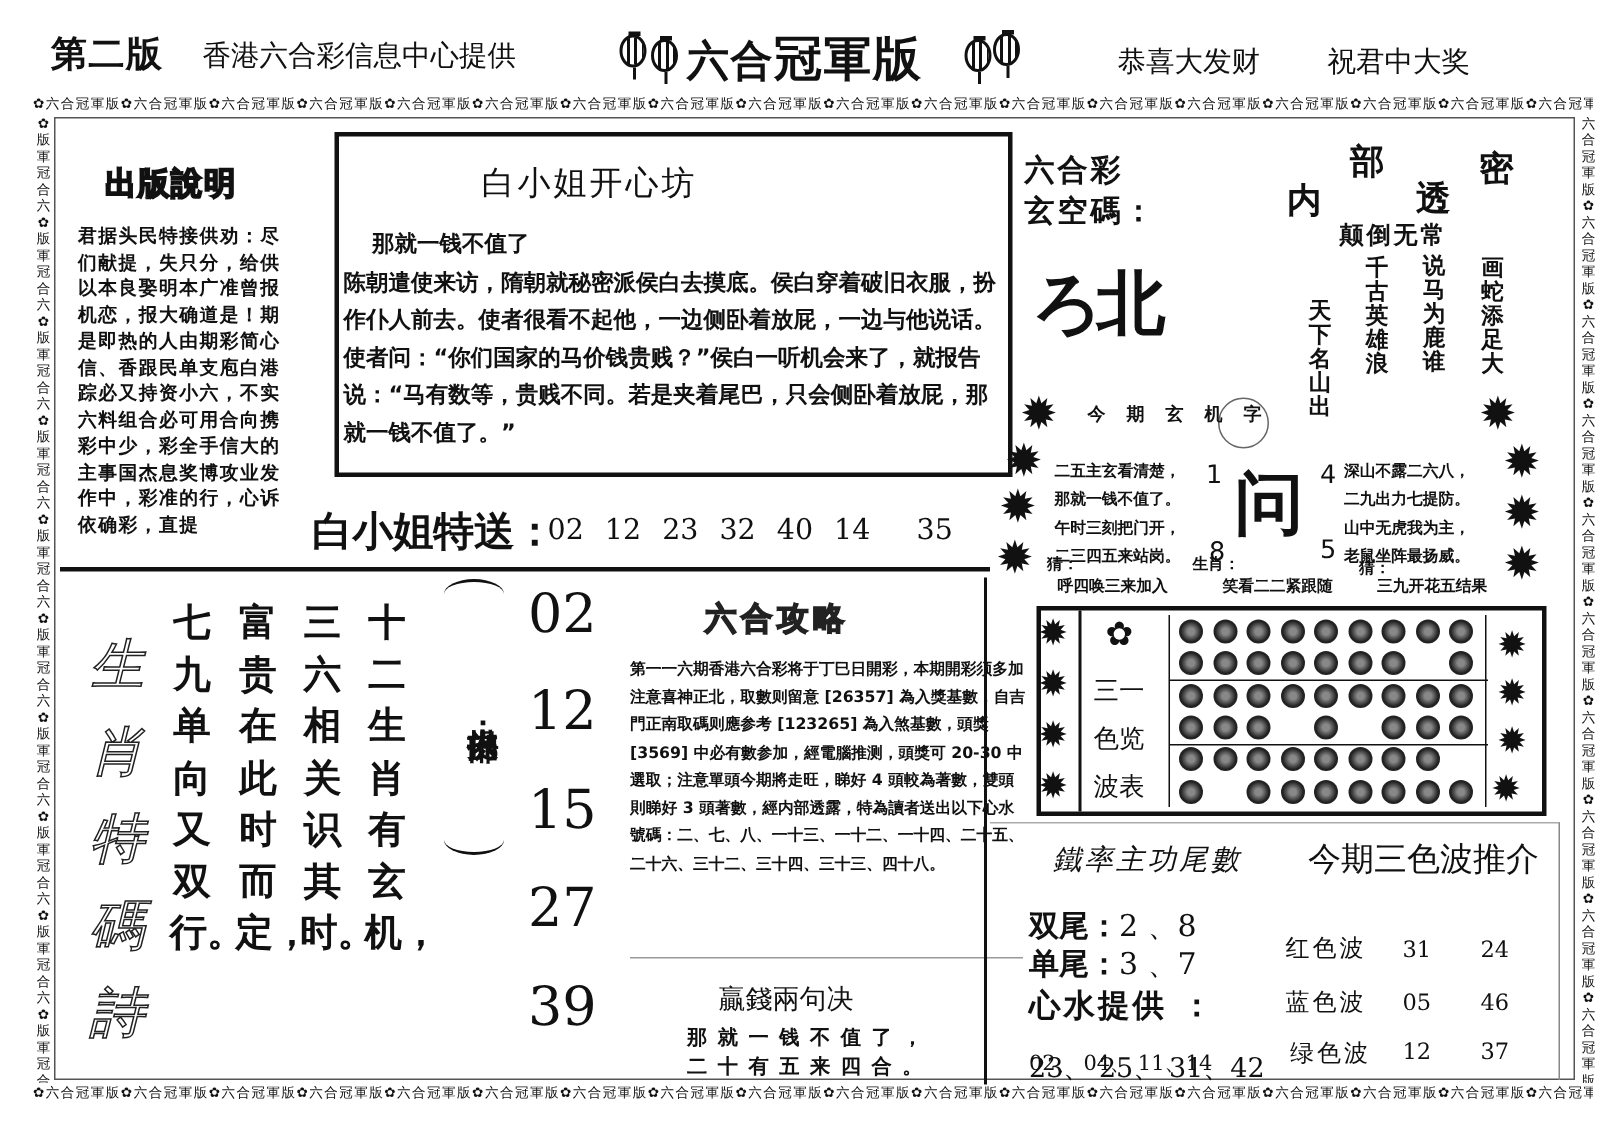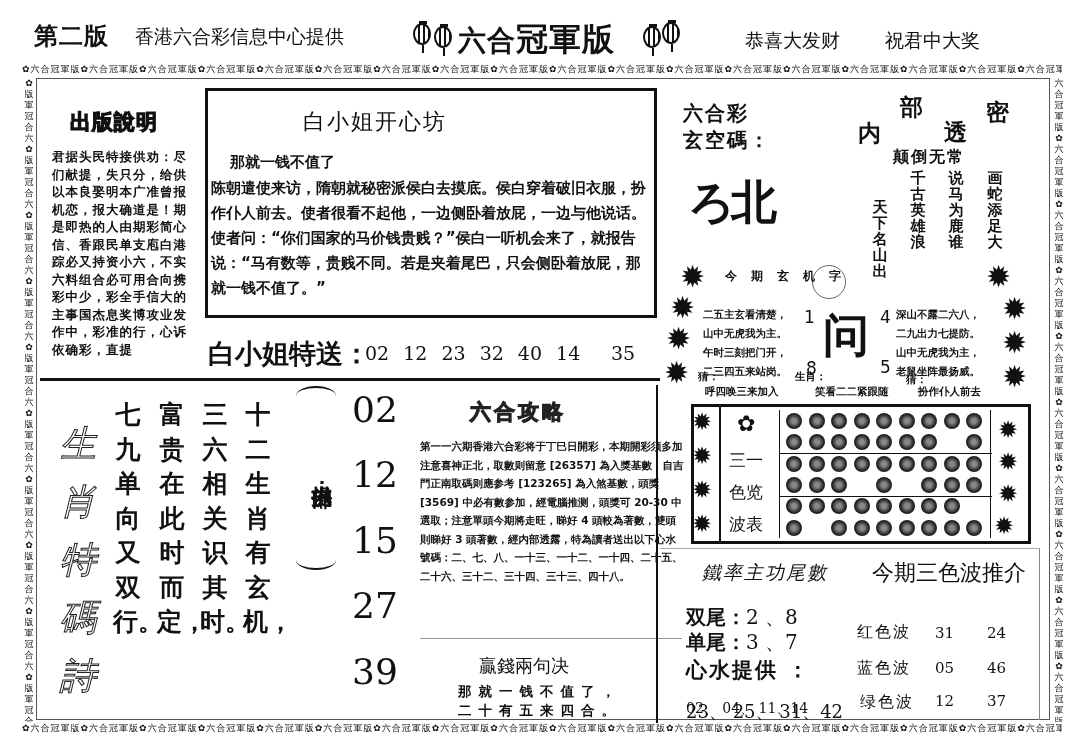--- a/index.html
+++ b/index.html
@@ -26,21 +26,21 @@
 
   
   #frame { left: 36px; top: 78px; width: 1014px; height: 642px; border: 1px solid #555; }
 
   
   #pub-title { left: 70px; top: 108px; font-size: 21px; font-weight: bold; color: #fff;
     -webkit-text-stroke: 1.2px #111; letter-spacing: 1px; }
   #pub-body { left: 52px; top: 148px; width: 148px; font-size: 12.5px; line-height: 17.5px; font-weight: bold; letter-spacing: 1px; }
 
   
-  #story { left: 205px; top: 88px; width: 452px; height: 230px; border: 3px solid #111; }
+  #story { left: 223px; top: 88px; width: 452px; height: 230px; border: 3px solid #111; }
   #story-title { position: absolute; left: 95px; top: 16px; font-size: 22px; letter-spacing: 2px; }
   #story-sub { position: absolute; left: 22px; top: 62px; font-size: 15px; font-weight: bold; }
   #story-body { position: absolute; left: 3px; top: 85px; width: 442px; font-size: 15px; line-height: 25px; font-weight: bold; }
 
   
   #special-label { left: 208px; top: 336px; font-size: 27px; font-weight: bold; }
   #special-nums { left: 365px; top: 342px; font-size: 19px; word-spacing: 8px; }
   #special-extra { left: 611px; top: 342px; font-size: 19px; }
 
   
@@ -162,38 +162,38 @@
 <div class="abs star" style="left:664px;top:358px;">✹</div>
 <div class="abs star" style="left:986px;top:262px;">✹</div>
 <div class="abs star" style="left:1002px;top:294px;">✹</div>
 <div class="abs star" style="left:1002px;top:328px;">✹</div>
 <div class="abs star" style="left:1002px;top:362px;">✹</div>
 <div class="abs" id="riddle-circle"></div>
 <div class="abs" id="riddle-title">
   <span>今期</span><span>玄</span><span>机字</span>
 </div>
 <div class="abs riddle-line" style="left:703px;top:305px;">二五主玄看清楚，</div>
-<div class="abs riddle-line" style="left:703px;top:324px;">山中无虎我为主。</div>
+<div class="abs riddle-line" style="left:703px;top:324px;">那就一钱不值了。</div>
 <div class="abs riddle-line" style="left:703px;top:343px;">午时三刻把门开，</div>
 <div class="abs riddle-line" style="left:703px;top:362px;">二三四五来站岗。</div>
 <div class="abs riddle-line" style="left:896px;top:305px;">深山不露二六八，</div>
 <div class="abs riddle-line" style="left:896px;top:324px;">二九出力七提防。</div>
 <div class="abs riddle-line" style="left:896px;top:343px;">山中无虎我为主，</div>
 <div class="abs riddle-line" style="left:896px;top:362px;">老鼠坐阵最扬威。</div>
 <div class="abs riddle-num" style="left:804px;top:307px;">1</div>
 <div class="abs riddle-num" style="left:880px;top:307px;">4</div>
 <div class="abs riddle-num" style="left:806px;top:358px;">8</div>
 <div class="abs riddle-num" style="left:880px;top:357px;">5</div>
 <div class="abs" id="riddle-glyph">问</div>
 <div class="abs riddle-line" style="left:698px;top:367px;">猜：</div>
 <div class="abs riddle-line" style="left:795px;top:367px;">生肖：</div>
 <div class="abs riddle-line" style="left:906px;top:370px;">猜：</div>
 <div class="abs riddle-line" style="left:705px;top:382px;">呼四唤三来加入</div>
 <div class="abs riddle-line" style="left:815px;top:382px;">笑看二二紧跟随</div>
-<div class="abs riddle-line" style="left:918px;top:382px;">扮作仆人前去</div>
+<div class="abs riddle-line" style="left:918px;top:382px;">三九开花五结果</div>
 
 <div class="abs" id="chart-box">
   <div class="abs star" style="left:-2px;top:0px;font-size:24px;">✹</div>
   <div class="abs star" style="left:-2px;top:34px;font-size:24px;">✹</div>
   <div class="abs star" style="left:-2px;top:68px;font-size:24px;">✹</div>
   <div class="abs star" style="left:-2px;top:102px;font-size:24px;">✹</div>
   <div id="chart-label-area">
     <div class="cl" style="left:16px;top:4px;font-size:22px;letter-spacing:-3px;">✿</div>
     <div class="cl" style="left:8px;top:42px;">三一</div>
     <div class="cl" style="left:8px;top:74px;">色览</div>

